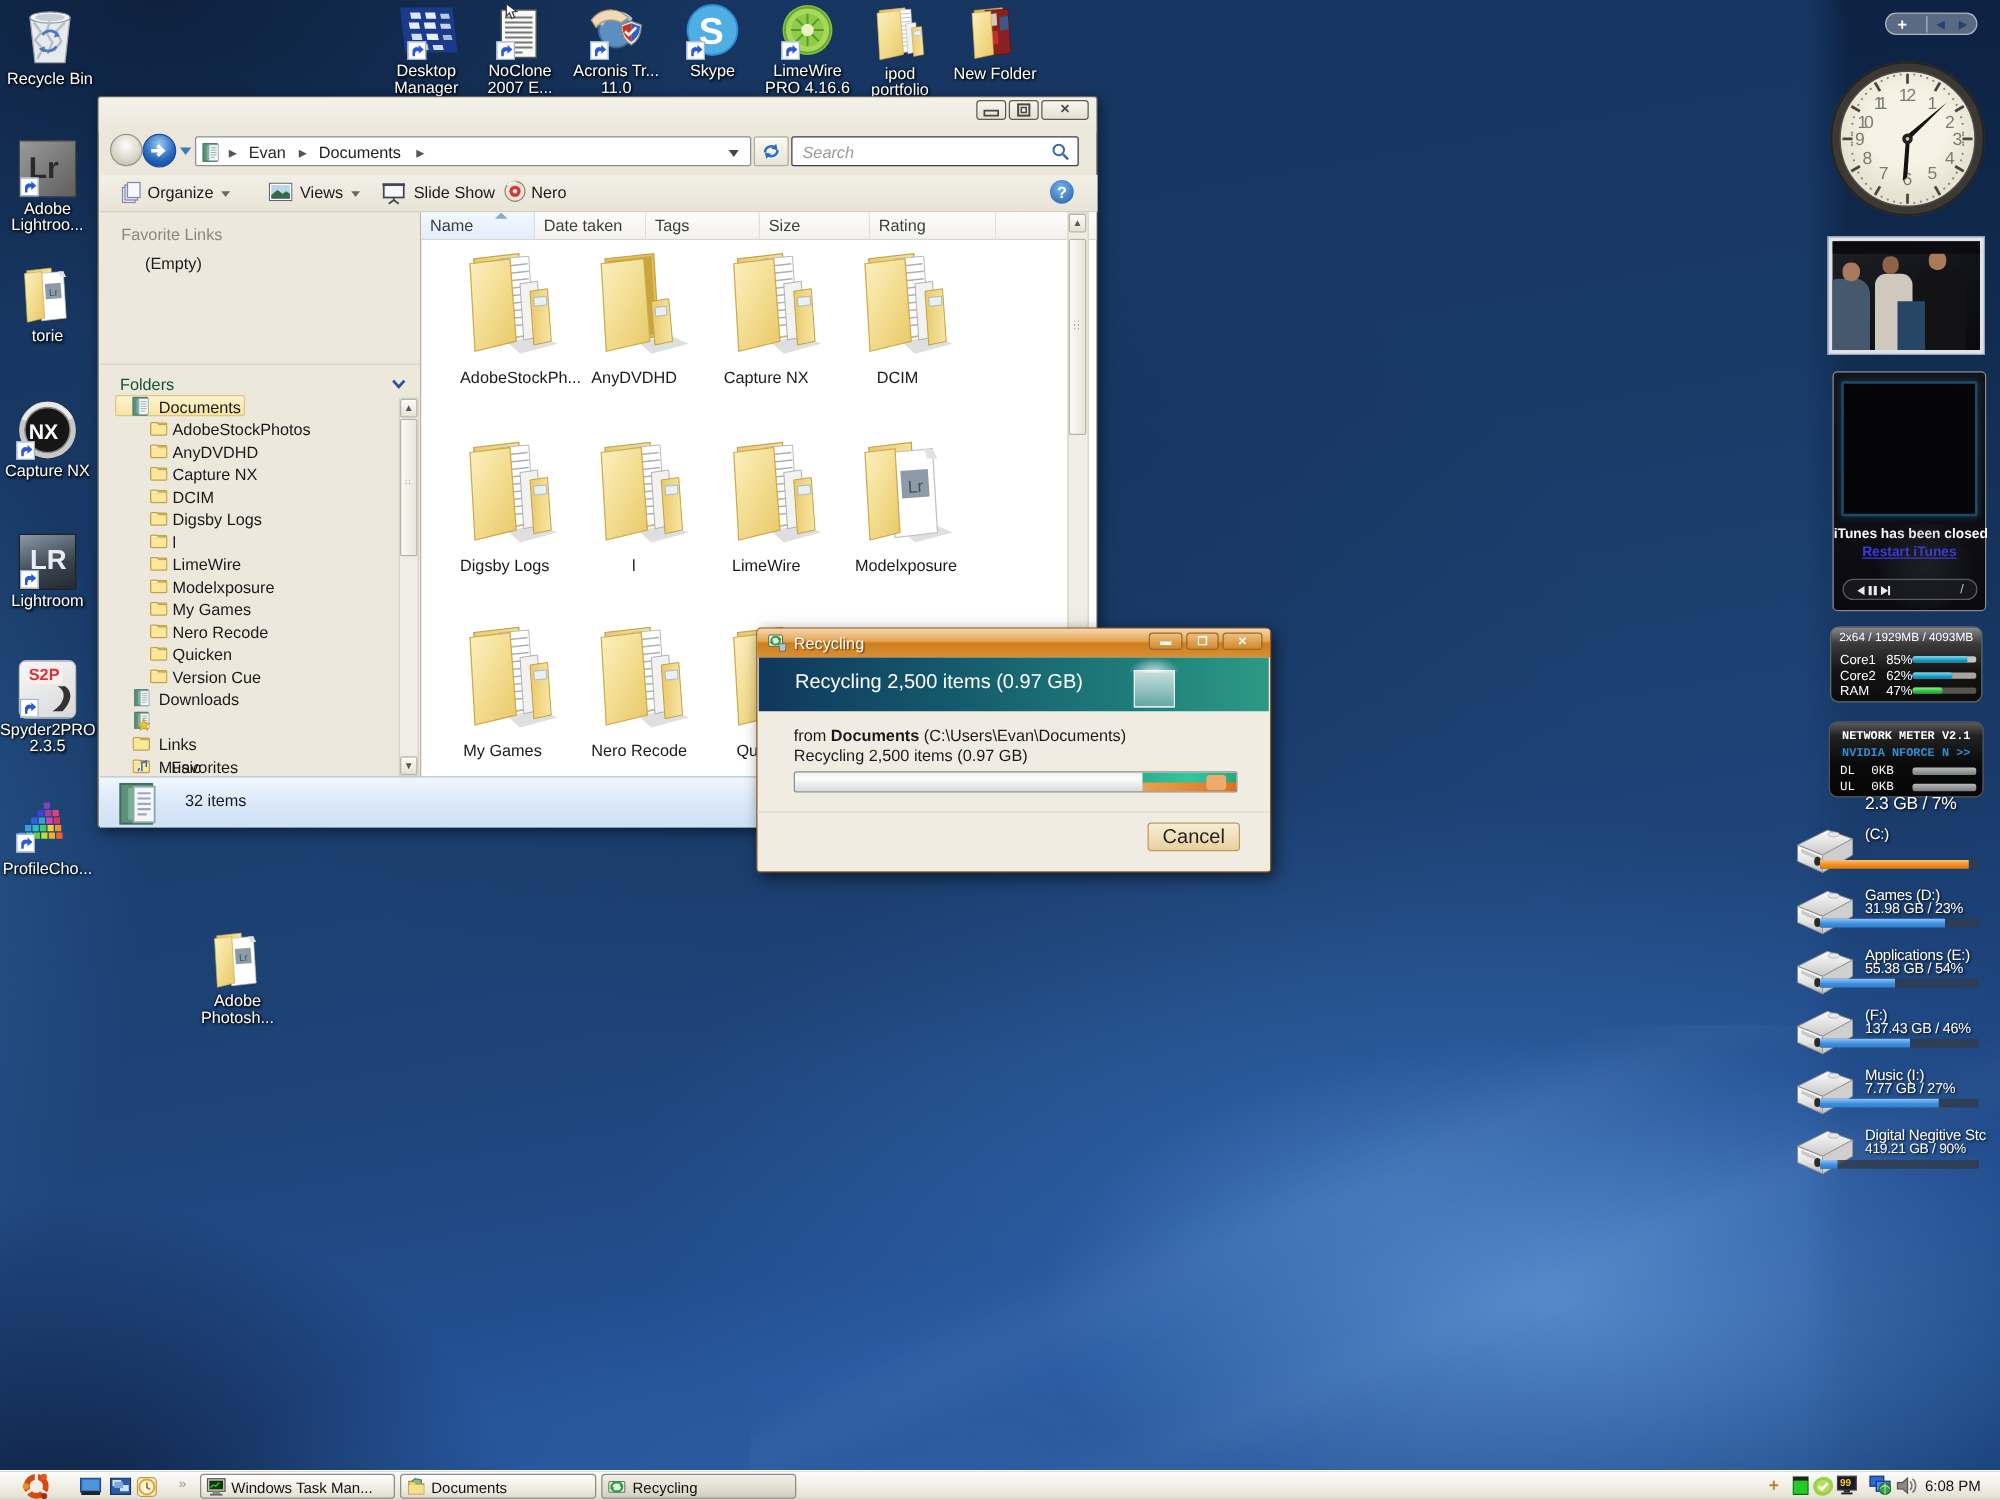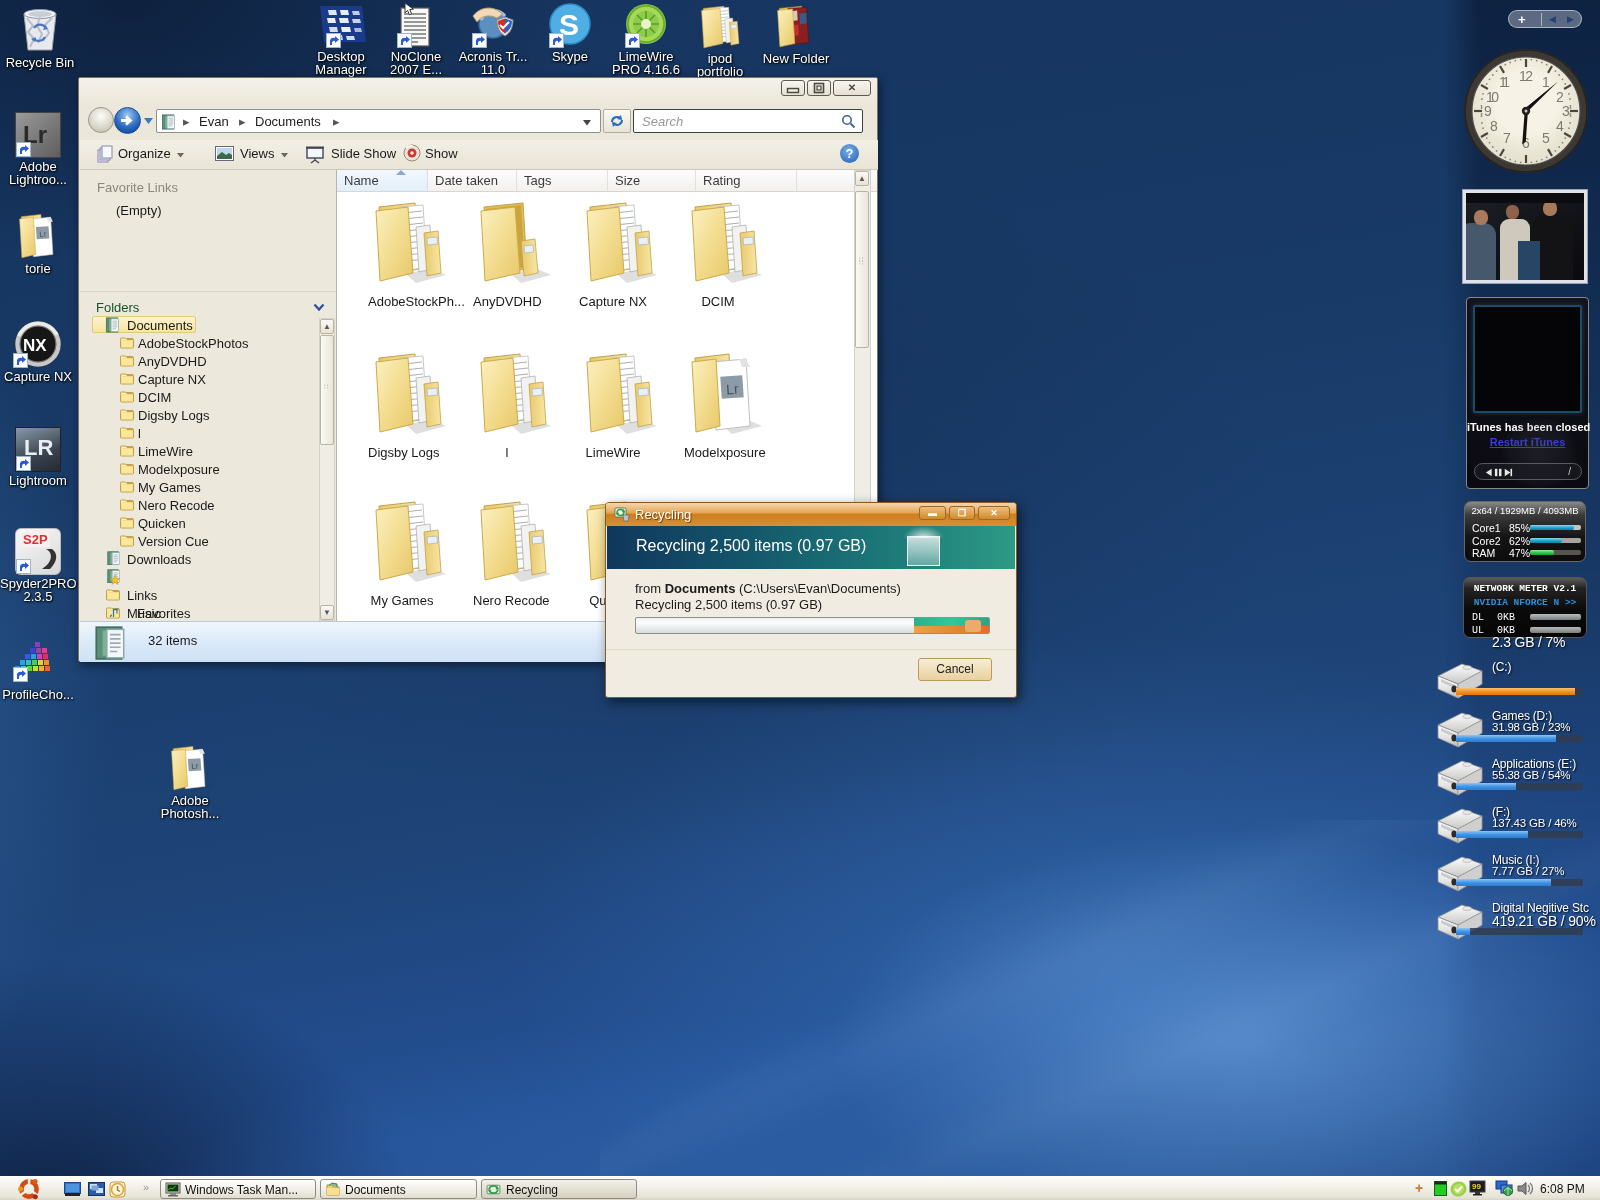--- a/index.html
+++ b/index.html
@@ -61,21 +61,21 @@
   background:linear-gradient(#eeb269 0%, #e09a3e 45%, #cd7f1e 50%, #d98f33 100%); }
 .dlgbtn { position:absolute; top:3px; height:14px; border:1px solid #9a6a28; border-radius:3px;
   background:linear-gradient(#f0bd7d,#d08a2e); color:#fff; font-size:9px; font-weight:bold; text-align:center; line-height:12px; }
 #dlgbanner { position:absolute; left:1px; top:23px; width:408px; height:43px;
   background:linear-gradient(90deg, #10375c 0%, #14576b 35%, #1d7a79 70%, #2d9a85 100%); }
 #dlgprog { position:absolute; left:29px; top:114px; width:355px; height:17px; border:1px solid #8e8f8f; border-radius:2px;
   background:linear-gradient(#eef0f0,#fdfdfd 30%,#d8dcdc); overflow:hidden; }
 #dlgsep { position:absolute; left:0; top:146px; width:410px; border-top:1px solid #dfd9c8; }
 #dlgcancel { position:absolute; left:312px; top:155px; width:74px; height:23px;
   background:linear-gradient(#f7eed8,#efdcb2 60%,#e8d0a0); border:1px solid #bb9a5a; border-radius:3px;
-  font-size:12px; color:#222; text-align:center; line-height:21px; }
+  font-size:16px; color:#222; text-align:center; line-height:21px; }
 
 #sidebar { position:absolute; right:0; top:0; width:155px; height:1176px;
   background:linear-gradient(180deg, rgba(5,14,34,.50) 0%, rgba(8,22,48,.34) 30%, rgba(12,32,66,.18) 60%, rgba(16,40,80,.06) 100%);
   -webkit-mask-image:linear-gradient(90deg, transparent 0, #000 22%); }
 .gadget-text { color:#fff; text-shadow:1px 1px 2px #000; }
 
 #taskbar { position:absolute; left:0; top:1176px; width:1600px; height:24px;
   background:linear-gradient(#fdfcf8 0%, #f2f0e8 45%, #e5e2d5 90%, #d8d5c7 100%);
   border-top:1px solid #fff; }
 .tbtn { position:absolute; top:2px; height:20px; background:linear-gradient(#ffffff,#ece9dd 70%,#e0ddd0);
@@ -497,21 +497,21 @@
       <path d="M1,3.5 L19,3.5" stroke="#445" stroke-width="2"></path>
       <path d="M10,14 L10,17 M6,19 L10,16 L14,19" stroke="#445" stroke-width="1.4" fill="none"></path>
     </svg>
     <span class="tbitem" style="left:251px;">Slide Show</span>
     <svg class="tbitem" style="left:323px; top:4px;" width="18" height="18" viewBox="0 0 18 18">
       <circle cx="9" cy="9" r="8" fill="#e8e4e0" stroke="#986" stroke-width="1"></circle>
       <circle cx="9" cy="9" r="4.5" fill="#d03830"></circle>
       <circle cx="9" cy="9" r="1.8" fill="#f0ece8"></circle>
       <path d="M3,4 a8,8 0 0 1 7,-2" stroke="#fff" stroke-width="1.5" fill="none"></path>
     </svg>
-    <span class="tbitem" style="left:345px;">Show</span>
+    <span class="tbitem" style="left:345px;">Nero</span>
     <div class="tbitem" style="left:760px; top:4px; width:19px; height:19px; border-radius:50%; background:radial-gradient(circle at 45% 35%, #7ab4e8, #2058b0); color:#fff; font-weight:bold; font-size:13px; text-align:center; line-height:19px;">?</div>
   </div>
 
   <div id="leftpane">
     <span style="position:absolute; left:17px; top:10px; font-size:13px; color:#8a887c;">Favorite Links</span>
     <span style="position:absolute; left:36px; top:33px; font-size:13px; color:#1a1a1a;">(Empty)</span>
     <div id="folderhead">
       <span style="position:absolute; left:16px; top:8px; font-size:13px; color:#14532d;">Folders</span>
       <svg width="12" height="9" style="position:absolute; right:11px; top:11px;">
           <path d="M1.5,1.5 L6,6.5 L10.5,1.5" stroke="#2a50a0" stroke-width="2.2" fill="none"></path>
@@ -942,21 +942,21 @@
       </svg>
   <span class="gadget-text" style="position:absolute;left:1492px;top:853px;font-size:12px;letter-spacing:-0.2px;white-space:nowrap;">Music (I:)</span>
   <span class="gadget-text" style="position:absolute;left:1492px;top:865px;font-size:11.5px;letter-spacing:-0.2px;white-space:nowrap;">7.77 GB / 27%</span>
   <div style="position:absolute;left:1456px;top:879px;width:127px;height:7px;background:rgba(48,60,78,.85);border-radius:1px;">
         <div style="position:absolute;left:0;top:0;width:95px;height:7px;background:linear-gradient(#8cc6f8,#3f8fe0 55%,#2f7fd0);"></div>
       </div>
   <svg width="56" height="42" viewBox="0 0 56 42" style="position:absolute;left:1431px;top:900px;">
         <use href="#hdd"></use>
       </svg>
   <span class="gadget-text" style="position:absolute;left:1492px;top:901px;font-size:12px;letter-spacing:-0.2px;white-space:nowrap;">Digital Negitive Stc</span>
-  <span class="gadget-text" style="position:absolute;left:1492px;top:913px;font-size:14px;letter-spacing:-0.2px;white-space:nowrap;">419.21 GB / 90%</span>
+  <span class="gadget-text" style="position:absolute;left:1492px;top:913px;font-size:11px;letter-spacing:-0.2px;white-space:nowrap;">419.21 GB / 90%</span>
   <div style="position:absolute;left:1456px;top:928px;width:127px;height:7px;background:rgba(48,60,78,.85);border-radius:1px;">
         <div style="position:absolute;left:0;top:0;width:14px;height:7px;background:linear-gradient(#8cc6f8,#3f8fe0 55%,#2f7fd0);"></div>
       </div>
 </div>
 </div>
 <svg width="0" height="0" style="position:absolute">
     <defs>
 <g id="hdd">
   <path d="M7,17 L31,5 L51,12 L27,25 Z" fill="url(#gDriveTop)" stroke="#8a8a8a" stroke-width="0.8"></path>
   <path d="M7,17 L27,25 L27,39 L7,30 Z" fill="url(#gDriveFront)" stroke="#8a8a8a" stroke-width="0.8"></path>

